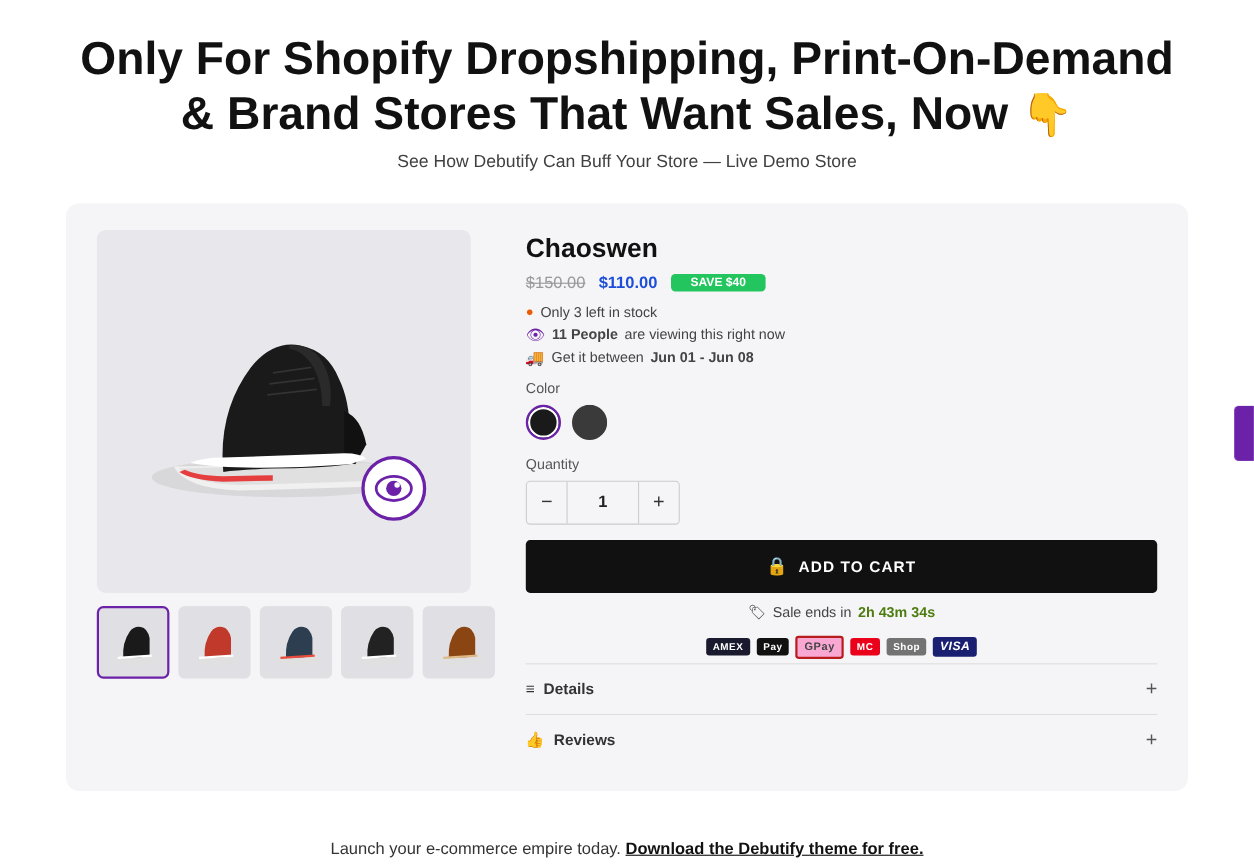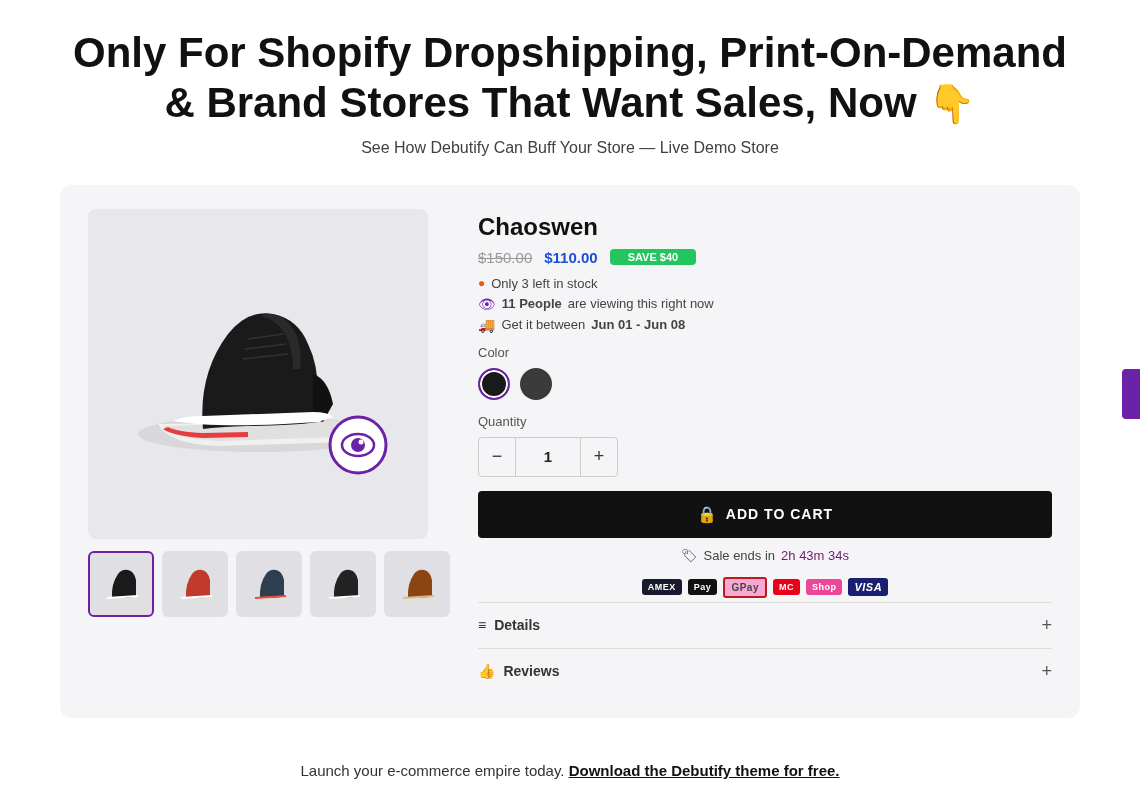--- a/index.html
+++ b/index.html
@@ -231,22 +231,22 @@
     .sale-timer {
       display: flex;
       align-items: center;
       justify-content: center;
       gap: 6px;
       font-size: 13px;
       color: #444;
       margin-bottom: 14px;
     }
     .timer-val {
-      color: #701a75;
-      font-weight: 400;
+      color: #4d7c0f;
+      font-weight: 700;
     }
     .tag-icon { font-size: 13px; }
 
     
     .payment-section {
       text-align: center;
     }
     .payment-icons {
       display: flex;
       align-items: center;
@@ -259,21 +259,21 @@
       color: #fff;
       font-size: 9px;
       font-weight: 800;
       padding: 3px 6px;
       border-radius: 3px;
       letter-spacing: 0.5px;
     }
     .pay-badge.apple { background: #111; }
     .pay-badge.gpay { background: #f9a8d4; color: #444; border: 2px solid #b91c1c; font-size: 10px; }
     .pay-badge.mc { background: #eb001b; position: relative; }
-    .pay-badge.shopify { background: #ec4899; }
+    .pay-badge.shopify { background: #737373; }
     .pay-badge.visa { background: #1a1f71; font-style: italic; font-size: 11px; }
     .secure-text {
       font-size: 11px;
       color: #777;
     }
 
     
     .accordion-item {
       border-top: 1px solid #ddd;
       padding: 12px 0;

